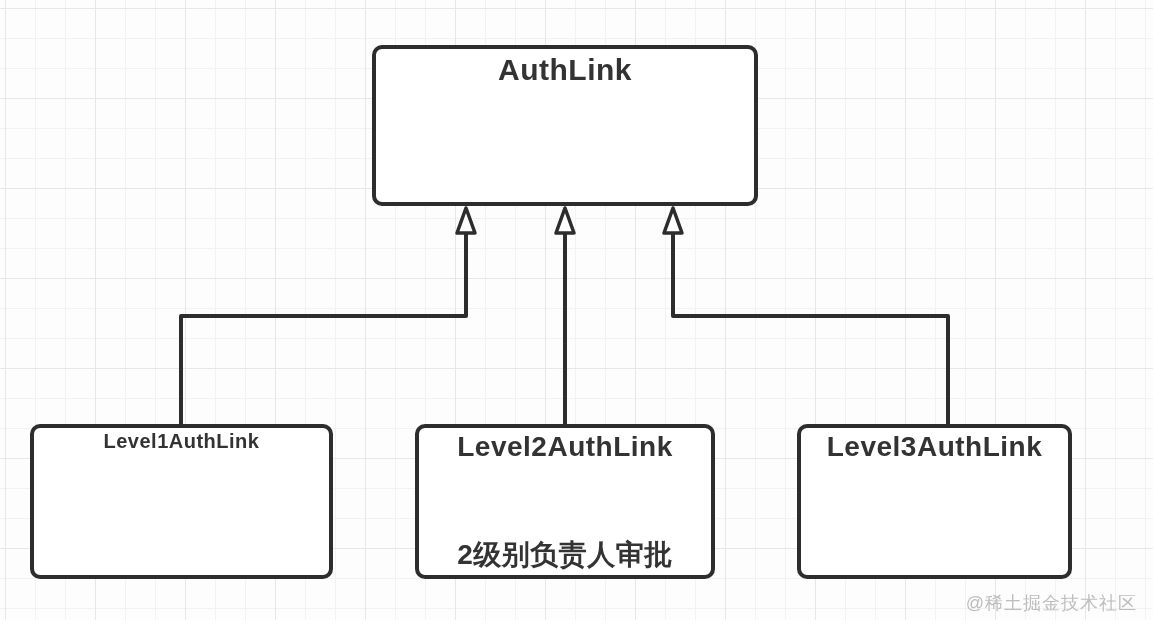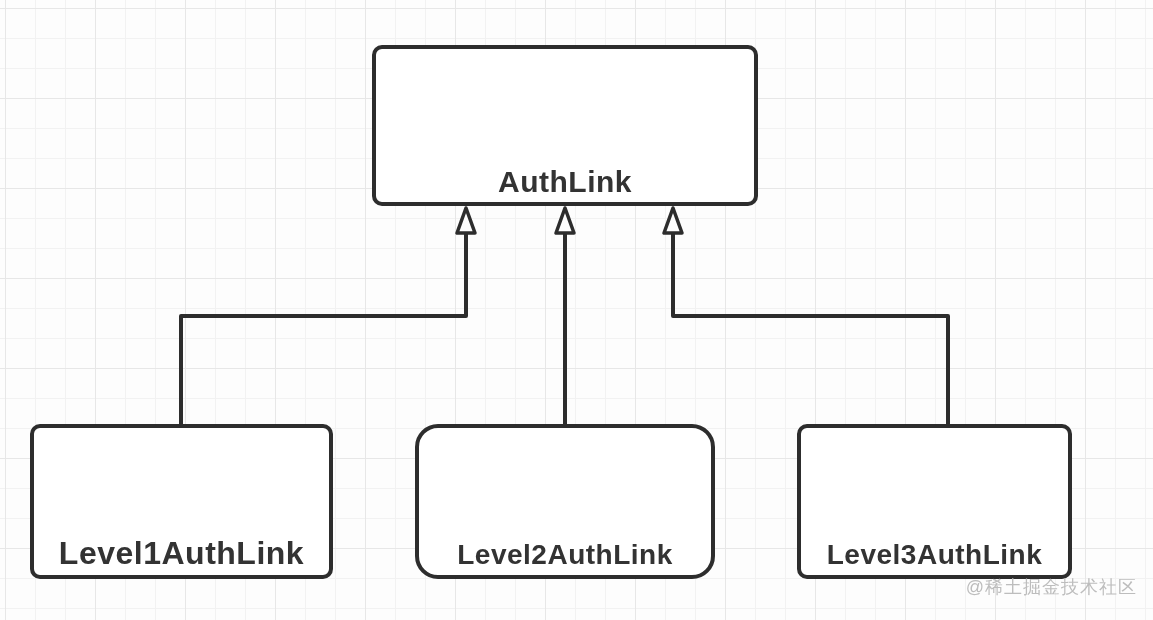--- a/index.html
+++ b/index.html
@@ -42,38 +42,38 @@
   }
   .node {
     position: absolute;
     box-sizing: border-box;
     background: #ffffff;
     border: 4px solid #2d2d2d;
     border-radius: 10px;
     display: flex;
     flex-direction: column;
     align-items: center;
-    justify-content: flex-end;
+    justify-content: space-between;
     text-align: center;
     color: #333333;
     font-weight: bold;
   }
   .node-title, .node-subtitle {
     line-height: 1.38;
     letter-spacing: 0.5px;
     white-space: nowrap;
   }
   .node-top { left: 372px; top: 45px; width: 386px; height: 161px; font-size: 30px; }
-  .node-l1  { left: 30px;  top: 424px; width: 303px; height: 155px; font-size: 32px; }
-  .node-l2  { left: 415px; top: 424px; width: 300px; height: 155px; font-size: 28px; border-radius: 23px; }
+  .node-l1  { left: 30px;  top: 424px; width: 303px; height: 155px; font-size: 20px; }
+  .node-l2  { left: 415px; top: 424px; width: 300px; height: 155px; font-size: 28px; }
   .node-l3  { left: 797px; top: 424px; width: 275px; height: 155px; font-size: 28px; }
   .watermark {
     position: absolute;
     right: 16px;
-    bottom: 21px;
+    bottom: 5px;
     font-size: 18px;
     color: #bdbdbd;
     letter-spacing: 1px;
   }
 </style>
 </head>
 <body>
 
 <div class="canvas">
 
@@ -95,20 +95,21 @@
   <div class="node node-top">
     <div class="node-title">AuthLink</div>
   </div>
 
   <div class="node node-l1">
     <div class="node-title">Level1AuthLink</div>
   </div>
 
   <div class="node node-l2">
     <div class="node-title">Level2AuthLink</div>
+    <div class="node-subtitle">2级别负责人审批</div>
   </div>
 
   <div class="node node-l3">
     <div class="node-title">Level3AuthLink</div>
   </div>
 
   <div class="watermark">@稀土掘金技术社区</div>
 
 </div>
 

